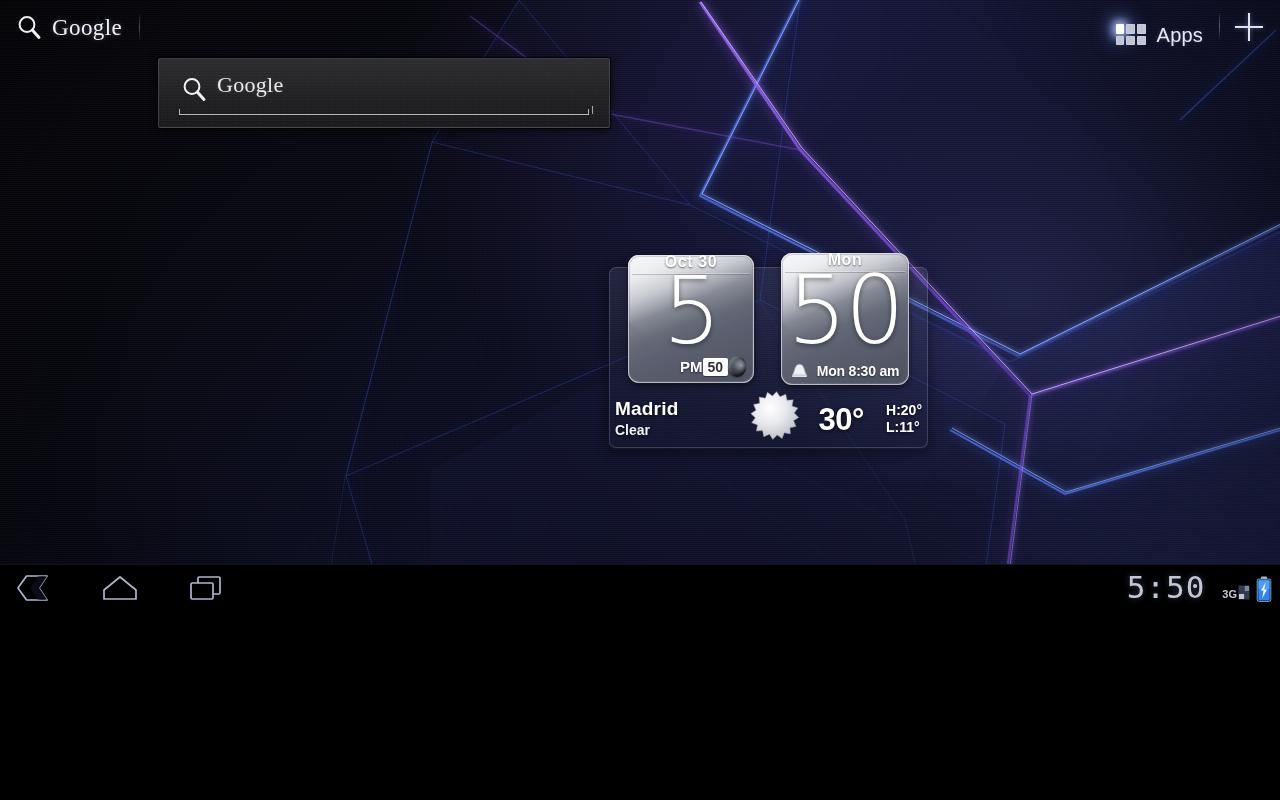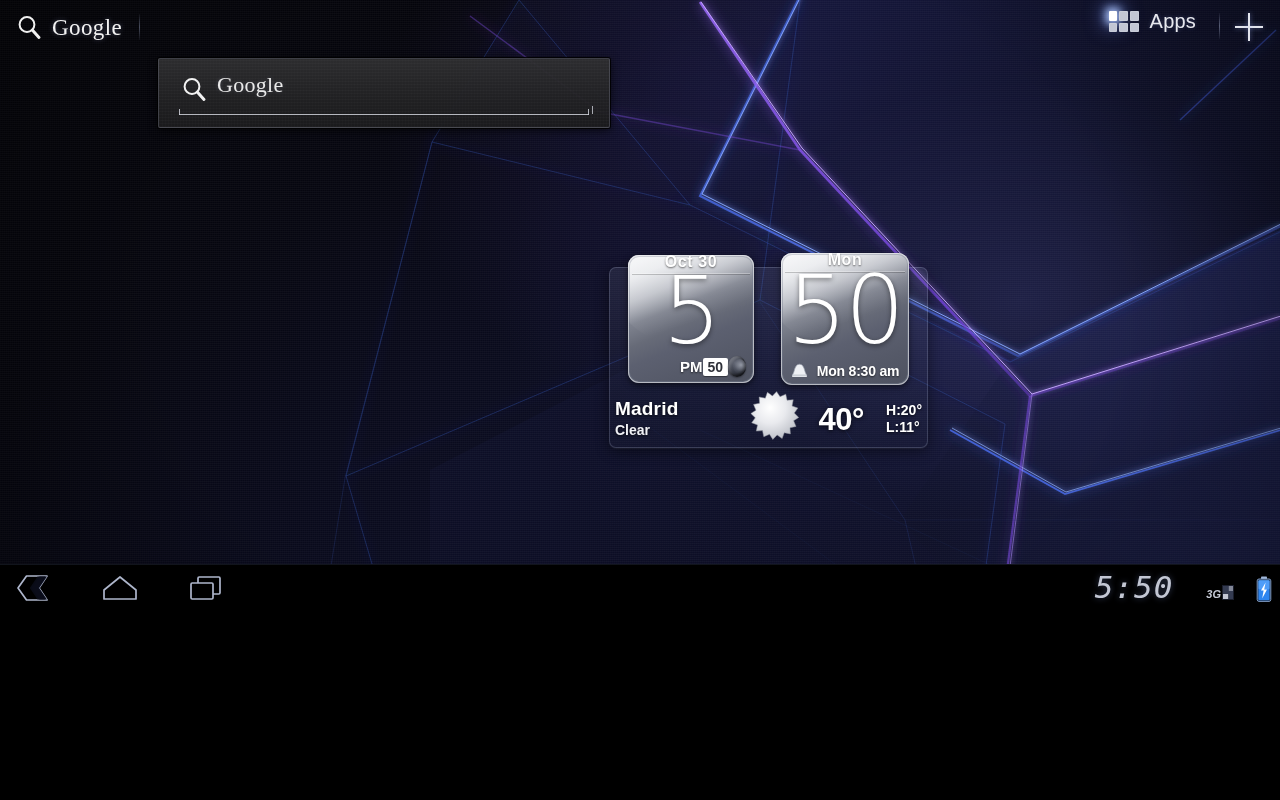--- a/index.html
+++ b/index.html
@@ -60,22 +60,22 @@
     font-size:23px; color:#f2f2f2; letter-spacing:0.4px;
     line-height:1; text-shadow:0 0 5px rgba(190,200,255,0.35);
   }
   #top-left-divider {
     position:absolute; left:139px; top:14px;
     width:1px; height:26px;
     background:linear-gradient(180deg, rgba(150,160,190,0.05), rgba(150,160,190,0.45), rgba(150,160,190,0.05));
   }
 
   #apps-cluster {
-    position:absolute; right:84px; top:11px;
-    display:flex; align-items:flex-start; gap:11px; height:34px;
+    position:absolute; right:77px; top:11px;
+    display:flex; align-items:flex-end; gap:11px; height:34px;
   }
   #apps-grid-icon {
     width:30px; height:21px;
     display:grid;
     grid-template-columns:repeat(3,1fr);
     grid-template-rows:repeat(2,1fr);
     gap:2px;
   }
   #apps-grid-icon i {
     display:block; background:#c2c6d4; border-radius:1px;
@@ -293,21 +293,21 @@
   #nav-buttons {
     position:absolute; left:8px; top:0; height:48px;
     display:flex; align-items:center; gap:34px;
   }
   .nav-btn {
     width:52px; height:44px;
     display:flex; align-items:center; justify-content:center;
   }
   #status-cluster {
     position:absolute; right:8px; top:0; height:48px;
-    display:flex; align-items:center; gap:21px;font-style:italic;
+    display:flex; align-items:center; gap:5px;
   }
   #status-clock {
     font-family:"DejaVu Sans Mono", monospace;
     font-size:31px; color:#c3c7d4; letter-spacing:1px;
     line-height:1;
     text-shadow:0 0 6px rgba(150,175,255,0.35);
     position:relative; top:-1px;
   }
   #signal-block {
     display:flex; align-items:flex-end; gap:1px;
@@ -491,21 +491,21 @@
             <stop offset="100%" stop-color="#b9bcc4"></stop>
           </radialGradient>
         </defs>
         <path fill="url(#sunGrad)" stroke="#9498a2" stroke-width="1" d="M50 3 L57.1 13.2 L68.6 8.3 L71.2 20.5 L83.6 19.6 L81.2 31.9 L92.9 36.2 L85.7 46.2
                  L94.6 54.9 L84.3 61.5 L89.2 73.0 L77.0 75.6 L77.9 88.0 L65.6 85.6 L61.3 97.3
                  L51.3 90.1 L42.6 99.0 L36.0 88.7 L24.5 93.6 L21.9 81.4 L9.5 82.3 L11.9 70.0
                  L0.2 65.7 L7.4 55.7 L-1.5 47.0 L8.8 40.4 L3.9 28.9 L16.1 26.3 L15.2 13.9
                  L27.5 16.3 L31.8 4.6 L41.8 11.8 L50.5 2.9 Z" transform="translate(3 2) scale(0.94)"></path>
       </svg>
 
-      <div id="weather-temp">40°</div>
+      <div id="weather-temp">30°</div>
 
       <div id="weather-hilo">
         <div>H:20°</div>
         <div>L:11°</div>
       </div>
     </div>
   </div>
 
   <div id="system-bar">
     <div id="system-bar-topline"></div>

